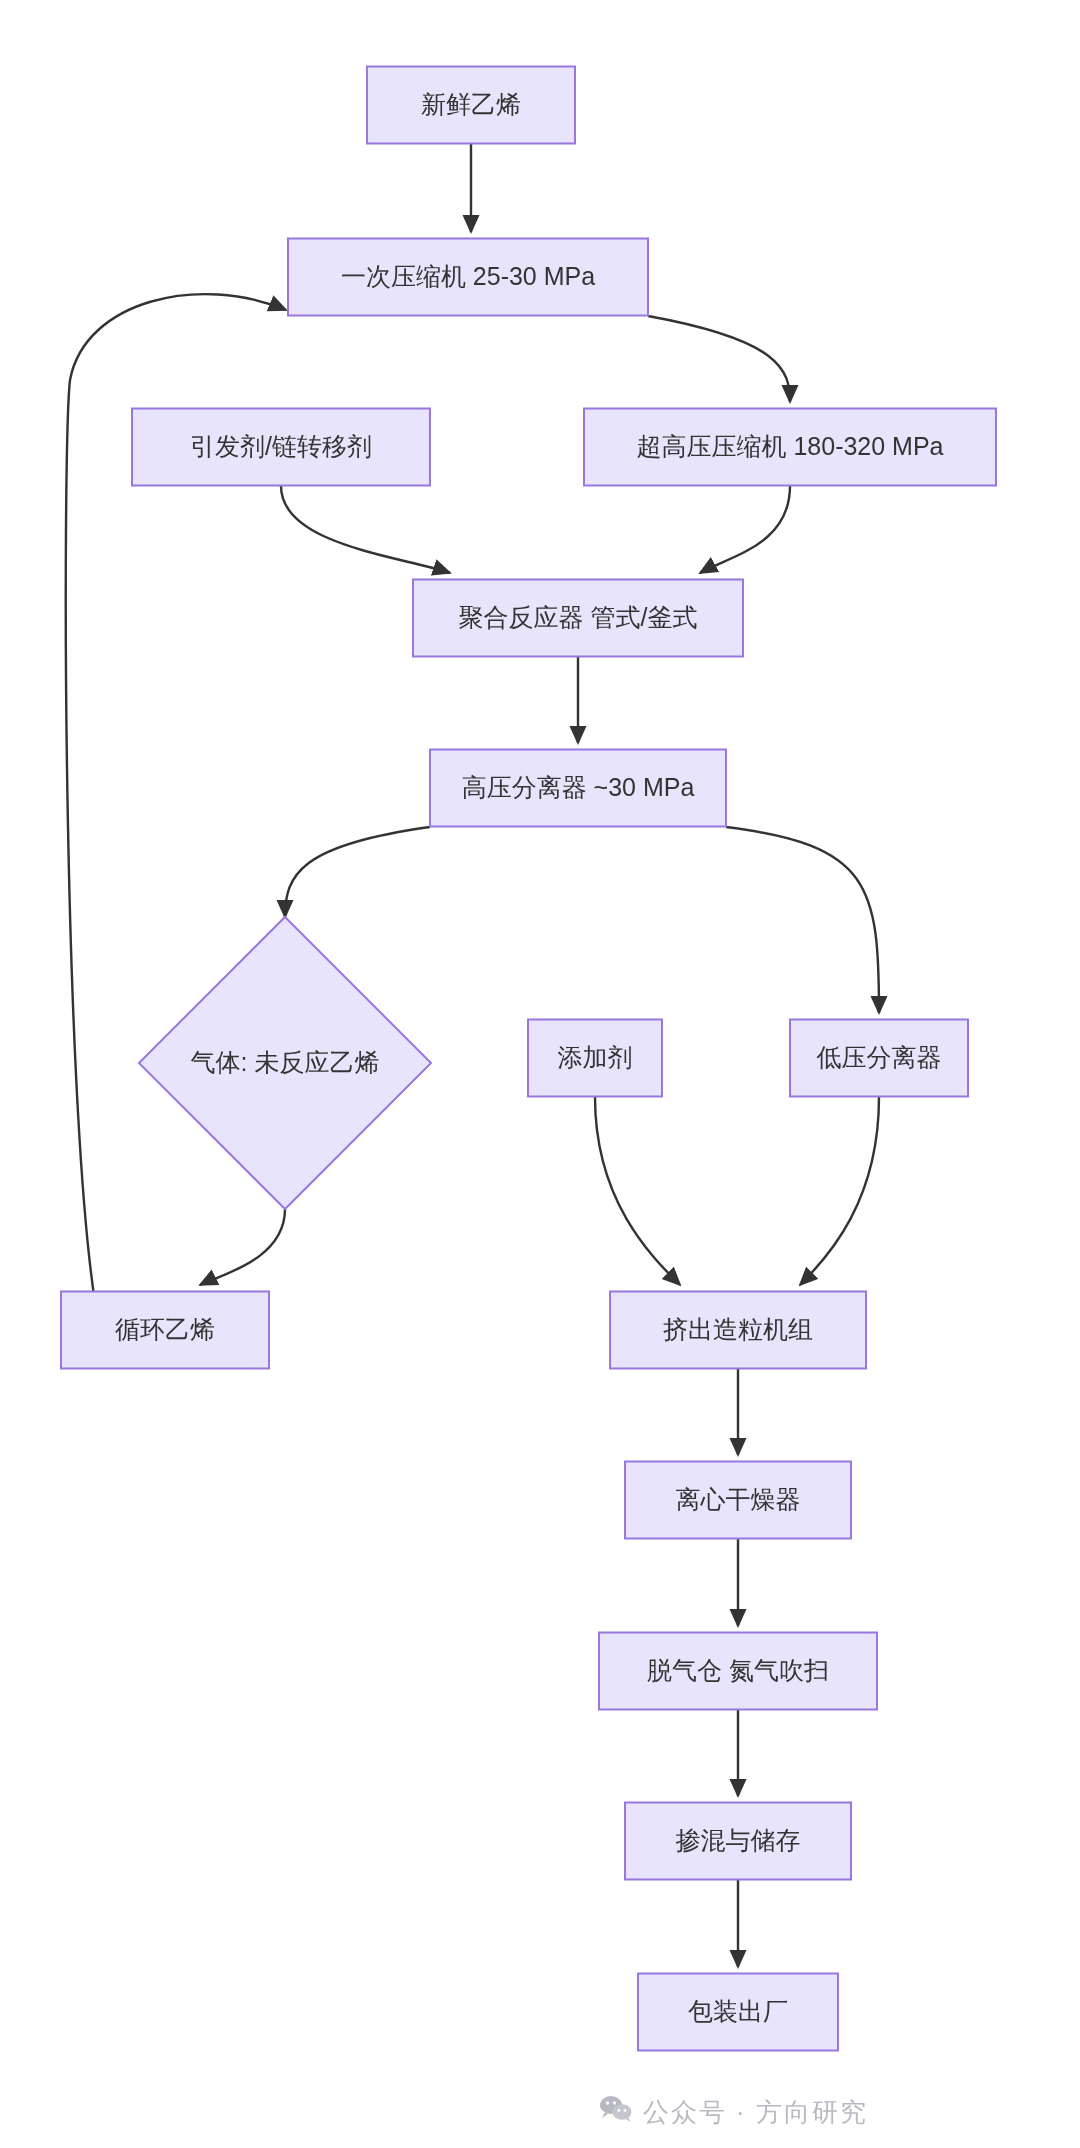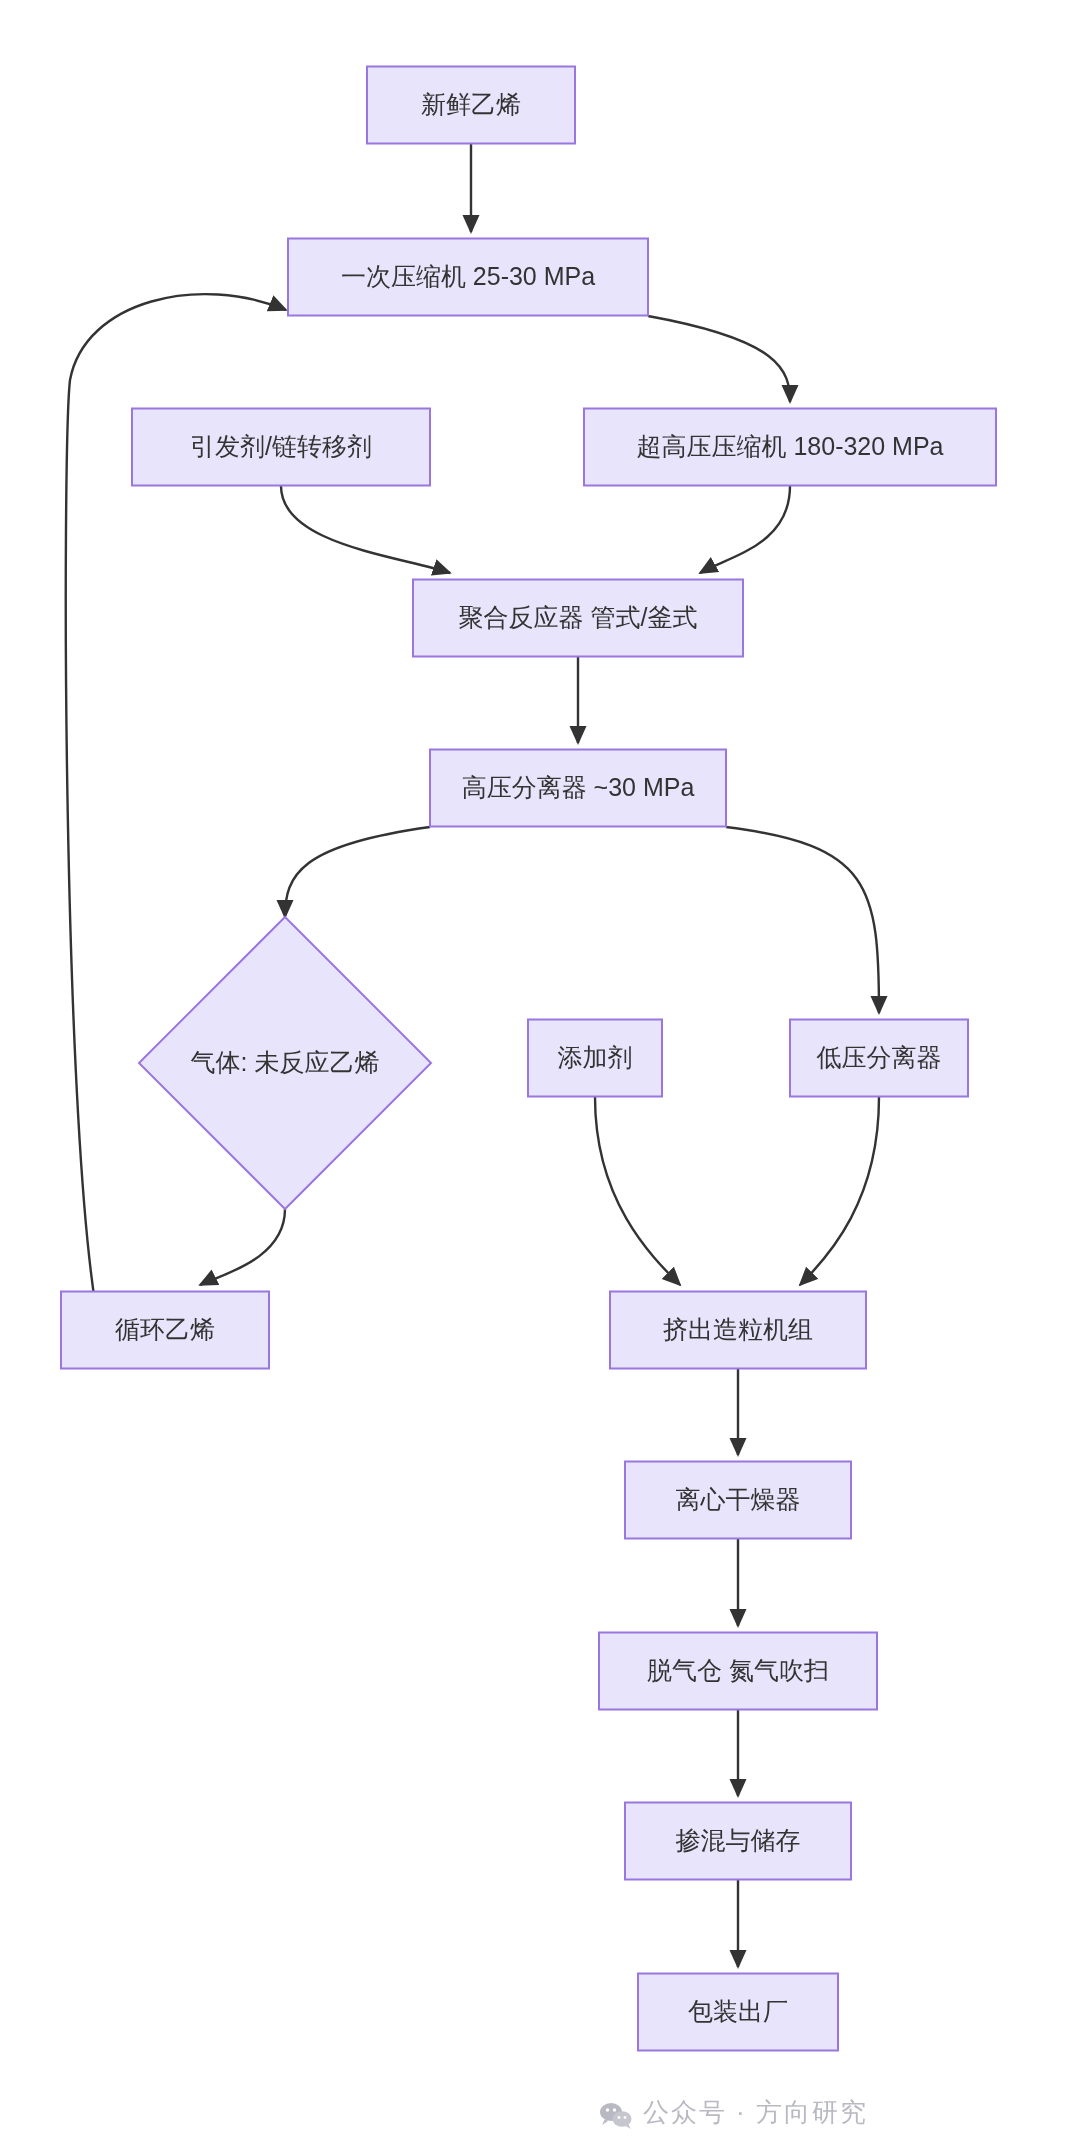--- a/index.html
+++ b/index.html
@@ -40,21 +40,21 @@
   .edge-path {
     fill: none;
     stroke: #333333;
     stroke-width: 2.4;
   }
   .watermark {
     position: absolute;
     right: 32px;
     bottom: 18px;
     display: flex;
-    align-items: flex-end;
+    align-items: flex-start;
     gap: 10px;
     color: #b9b9c4;
     font-size: 26px;
     font-family: "Liberation Sans", "DejaVu Sans", sans-serif;
     letter-spacing: 2px;
     user-select: none;
   }
   .watermark svg { display: block; }
 </style>
 </head>

